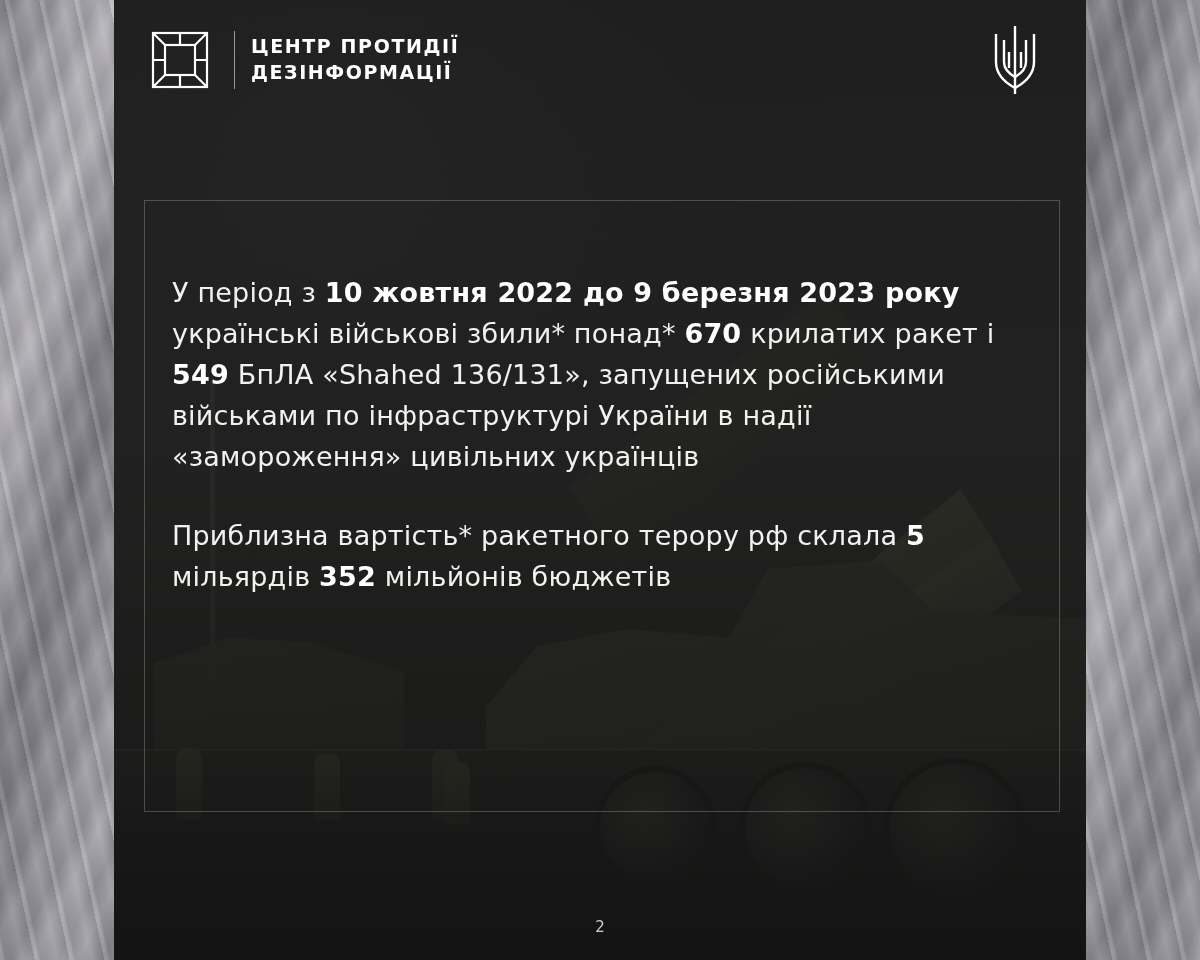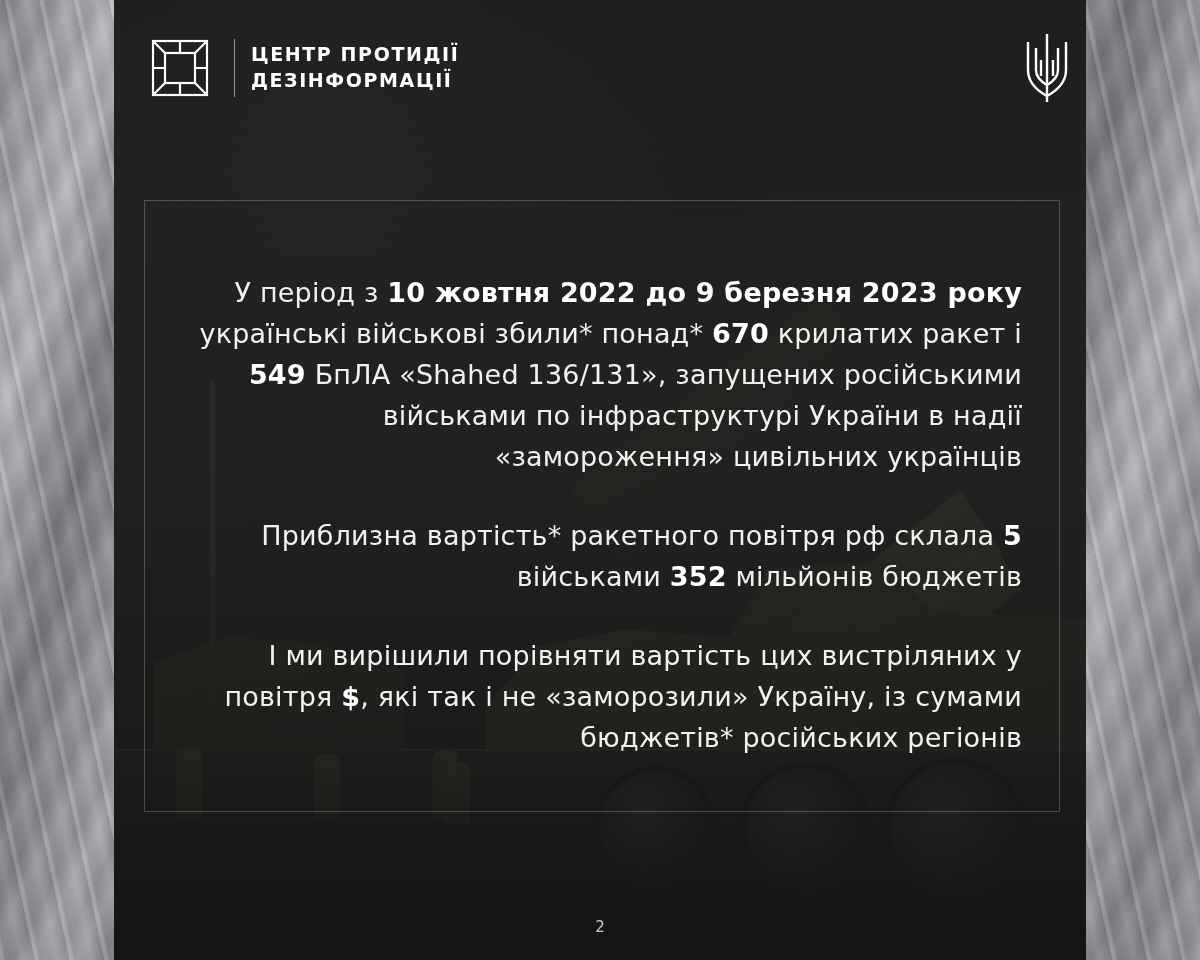--- a/index.html
+++ b/index.html
@@ -141,24 +141,23 @@
   
   .veil {
     position: absolute;
     inset: 0;
     background: linear-gradient(180deg, rgba(25,25,25,0.82) 0%, rgba(28,28,28,0.74) 45%, rgba(20,20,20,0.70) 100%);
   }
 
   
   .header {
     position: absolute;
-    left: 0; top: 8px;
+    left: 0; top: 0;
     width: 100%;
     height: 120px;
-    padding-left: 32px;
   }
   .logo-block {
     position: absolute;
     left: 30px;
     top: 24px;
     display: flex;
     align-items: center;
     gap: 16px;
   }
   .logo-mark { width: 72px; height: 72px; }
@@ -199,21 +198,20 @@
   .body-text {
     position: absolute;
     left: 58px;
     top: 272px;
     width: 850px;
     color: #f2f1ef;
     font-family: "DejaVu Sans", sans-serif;
     font-size: 27px;
     line-height: 41px;
     letter-spacing: 0.2px;
-    text-align: right;
   }
   .body-text p { margin: 0 0 38px 0; }
   .body-text p:last-child { margin-bottom: 0; }
   .body-text b { font-weight: bold; color: #ffffff; }
 
   .page-number {
     position: absolute;
     left: 0;
     bottom: 24px;
     width: 100%;
@@ -271,19 +269,18 @@
           <path d="M18 18 L18 40 C18 46 22 51 29 55 C36 51 40 46 40 40 L40 18"></path>
           <path d="M23 30 L23 46 M35 30 L35 46"></path>
         </svg>
       </span>
     </div>
 
     <div class="frame"></div>
 
     <div class="body-text" id="body-text">
         <p><span>У період з </span><b>10 жовтня 2022 до 9 березня 2023 року</b><span> українські військові збили* понад* </span><b>670</b><span> крилатих ракет і </span><b>549</b><span> БпЛА «Shahed 136/131», запущених російськими військами по інфраструктурі України в надії «замороження» цивільних українців</span></p>
-        <p><span>Приблизна вартість* ракетного повітря рф склала </span><b>5</b><span> військами </span><b>352</b><span> мільйонів бюджетів</span></p>
-        <p><span>І ми вирішили порівняти вартість цих вистріляних у повітря </span><b>$</b><span>, які так і не «заморозили» Україну, із сумами бюджетів* російських регіонів</span></p>
+        <p><span>Приблизна вартість* ракетного терору рф склала </span><b>5</b><span> мільярдів </span><b>352</b><span> мільйонів бюджетів</span></p>
       </div>
 
     <div class="page-number">2</div>
   </div>
 </div>
 
 </body></html>

